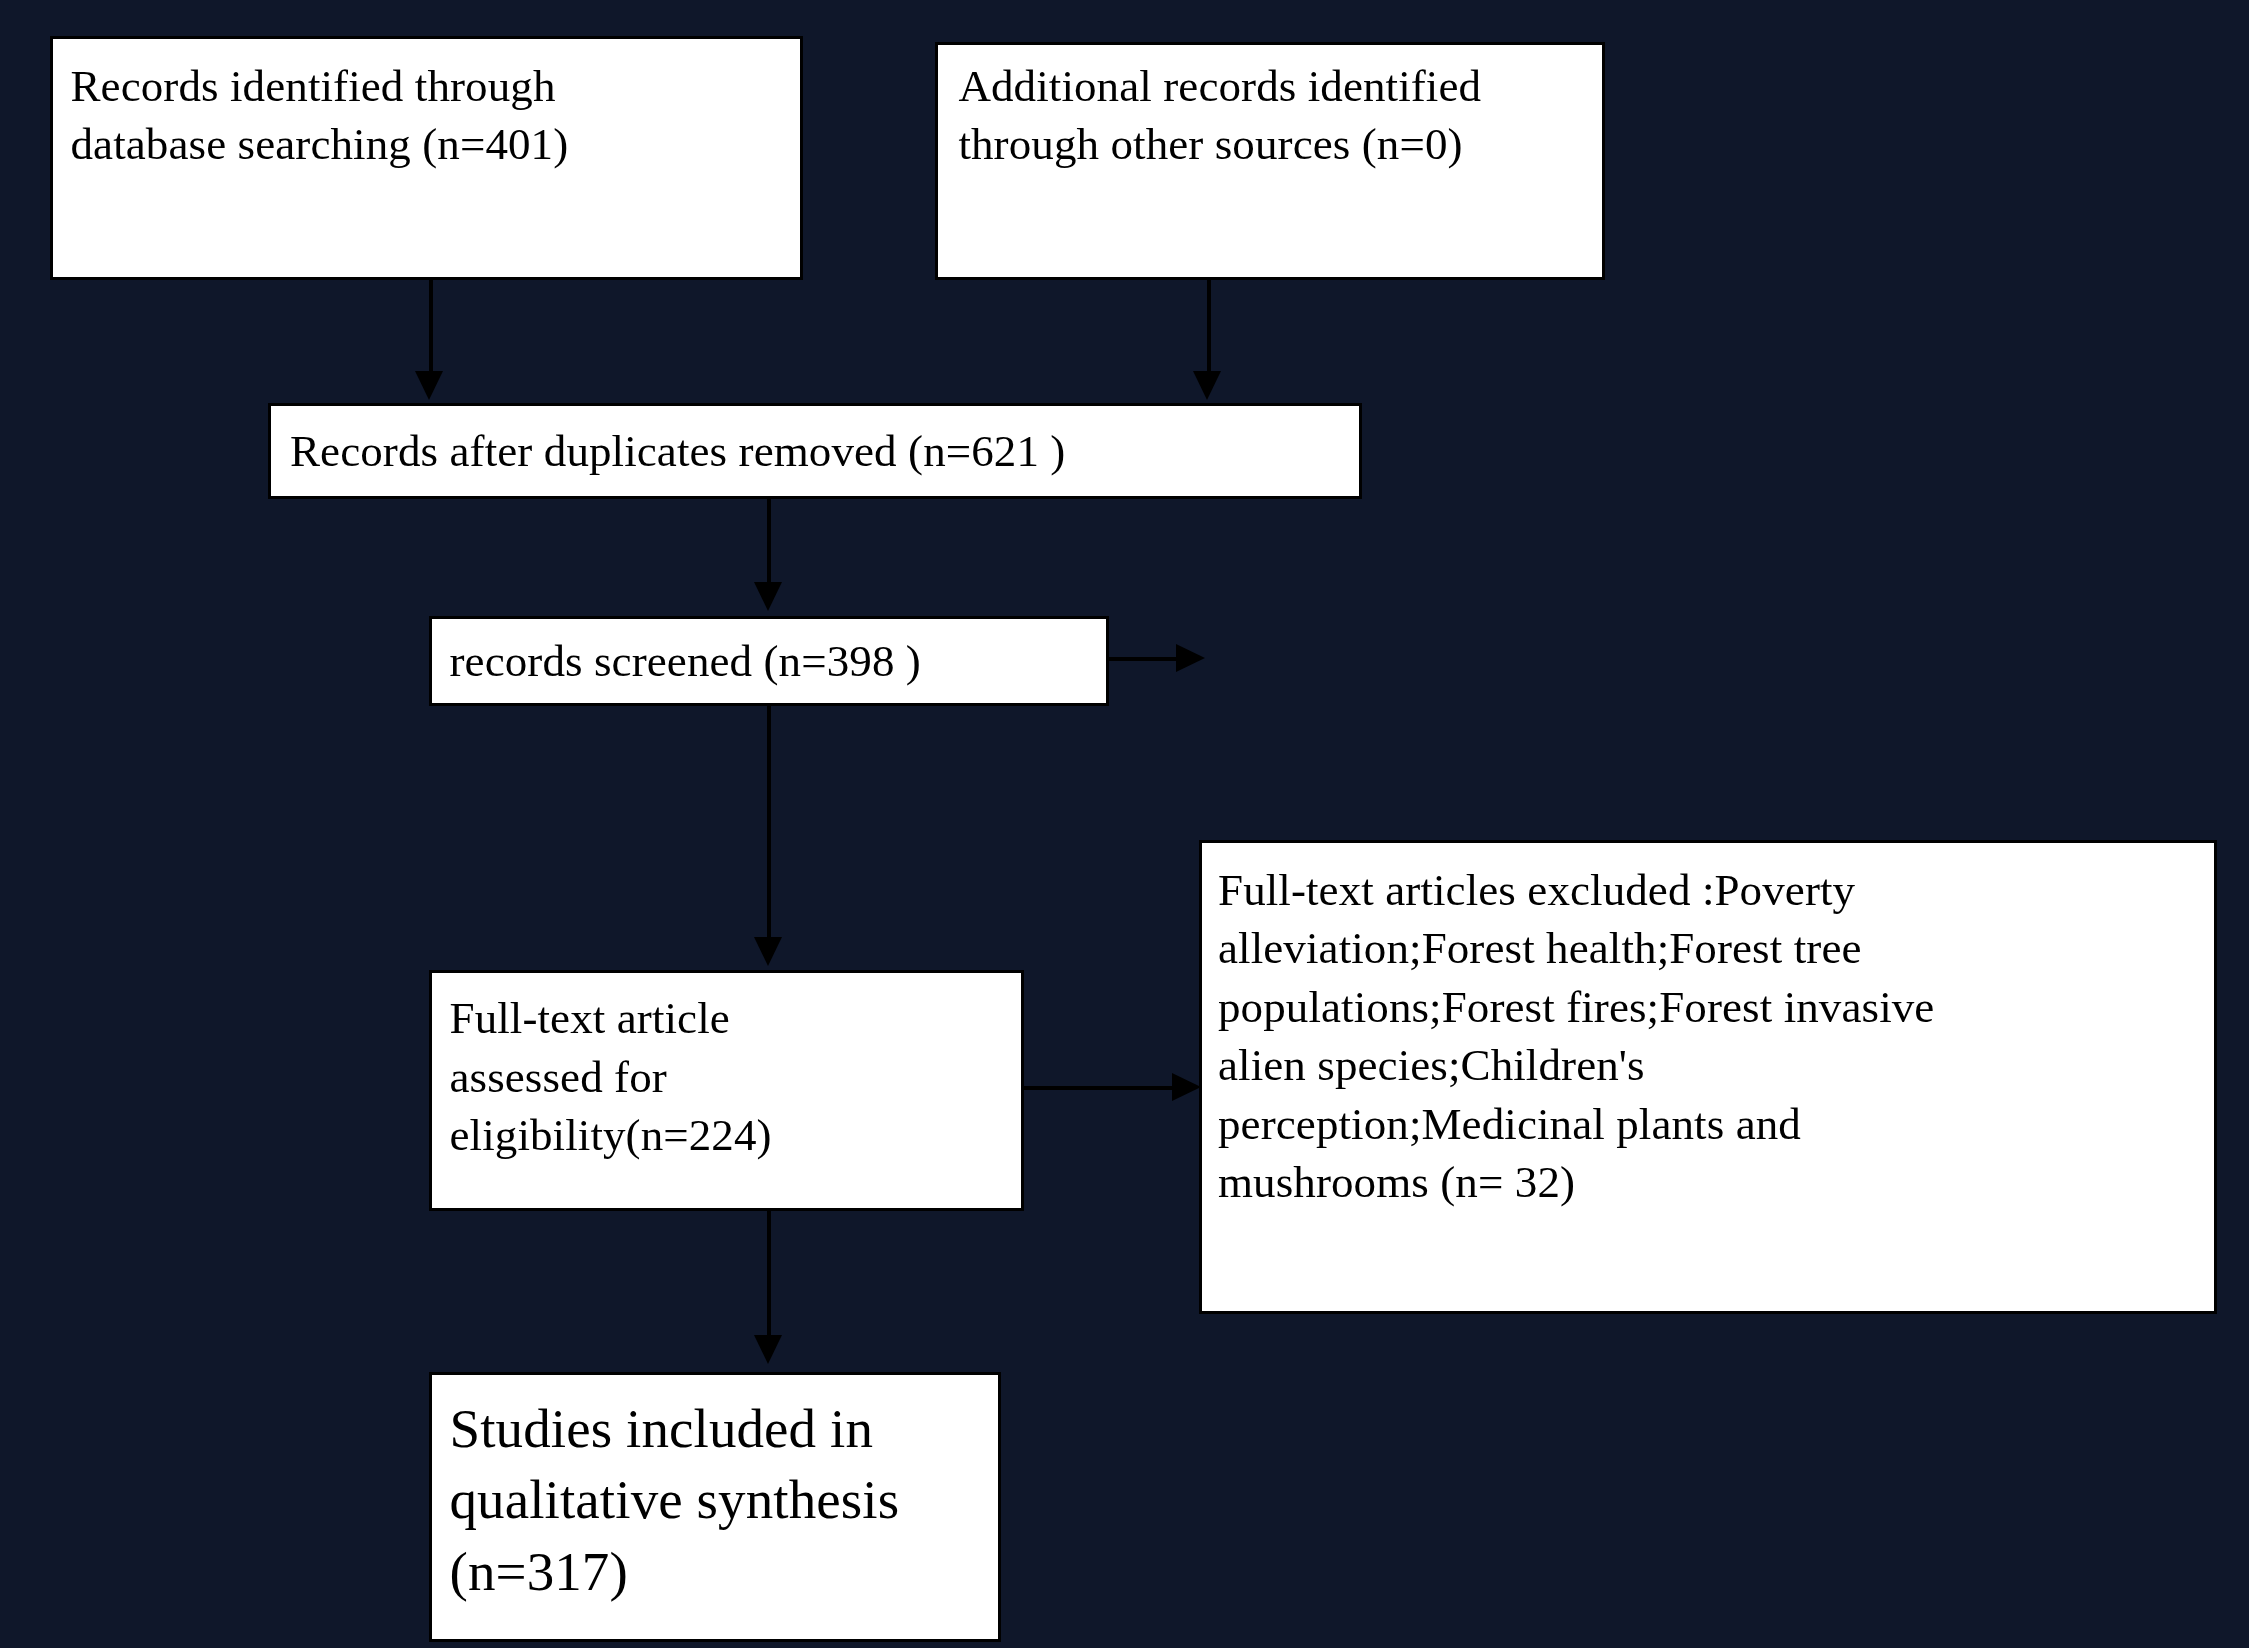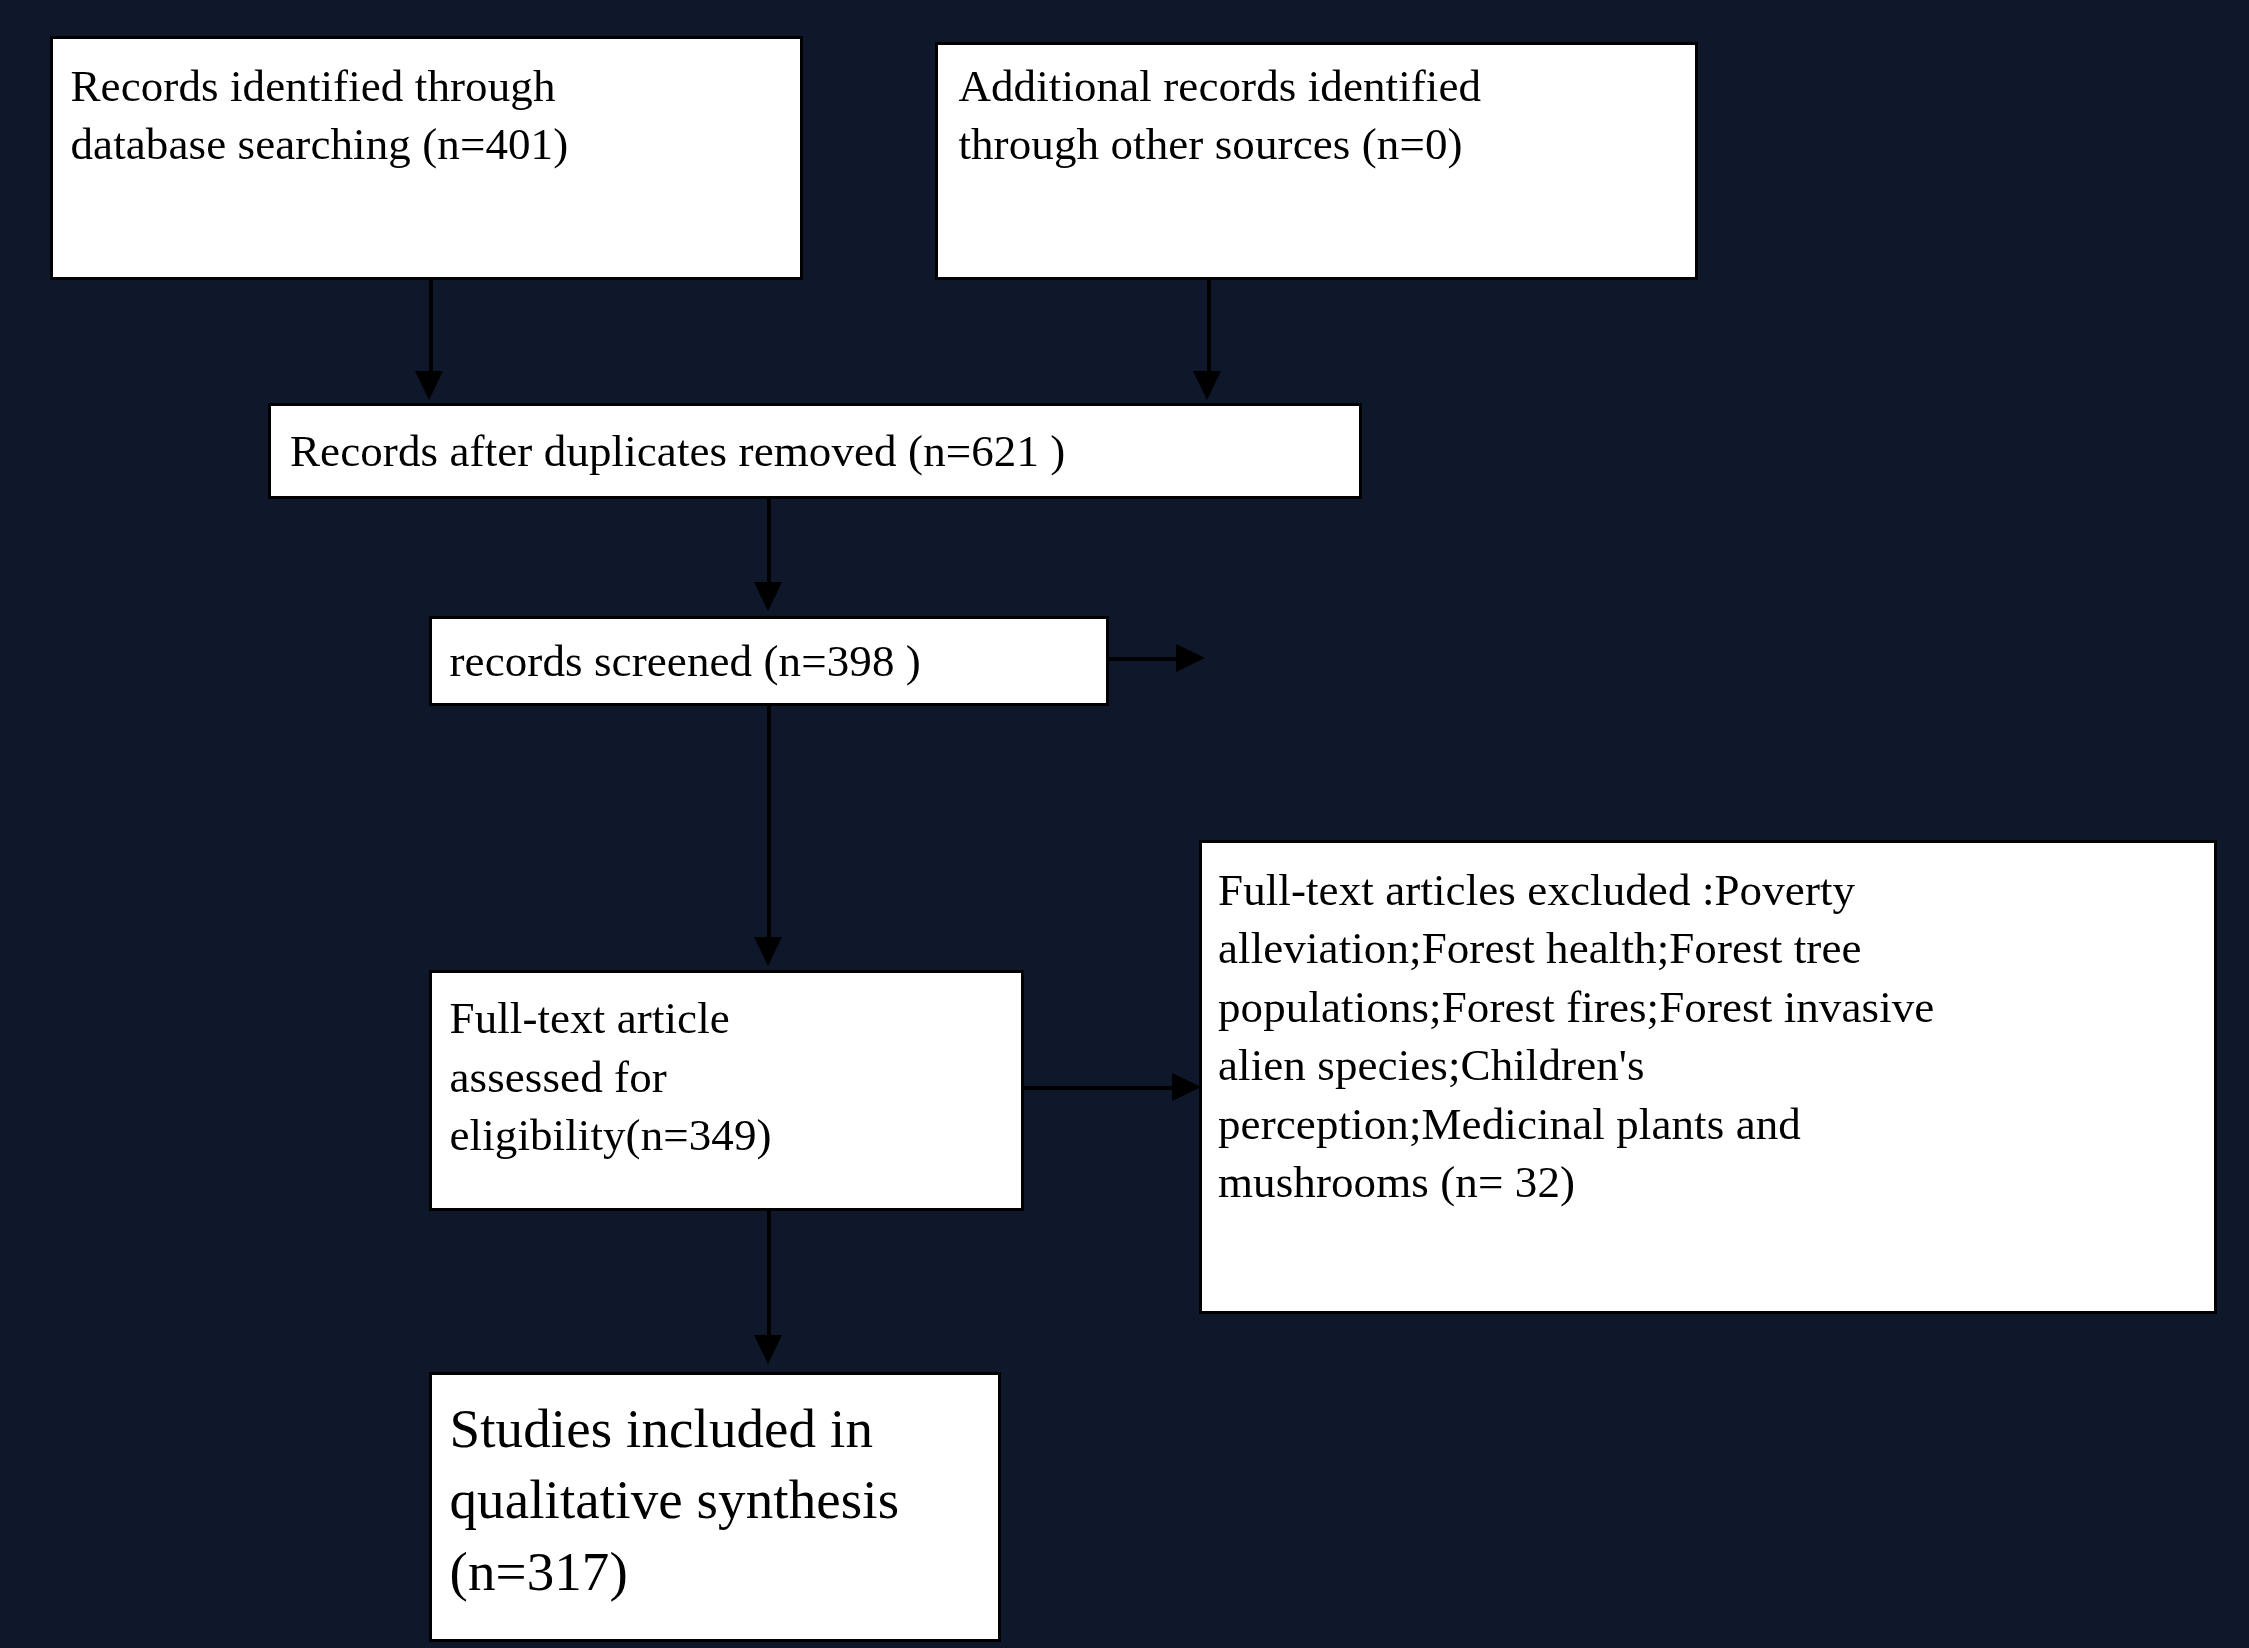--- a/index.html
+++ b/index.html
@@ -30,21 +30,21 @@
     display: block;
     white-space: pre-line;
     line-height: 1.30;
     letter-spacing: 0.1px;
   }
 
   
   #box-db-search     { left: 50px;   top: 36px;   width: 753px; height: 244px; }
   #box-db-search .txt{ font-size: 45px; padding: 17.5px 0 0 17.5px; }
 
-  #box-other-sources     { left: 935px; top: 42px;  width: 763px; height: 238px; }
+  #box-other-sources     { left: 935px; top: 42px;  width: 670px; height: 238px; }
   #box-other-sources .txt{ font-size: 45px; padding: 11.7px 0 0 20.4px; }
 
   #box-duplicates        { left: 268px;  top: 403px; width: 1094px; height: 96px; }
   #box-duplicates .txt   { font-size: 45px; padding: 16px 0 0 19px; }
 
   #box-screened          { left: 429px;  top: 616px; width: 680px;  height: 90px; }
   #box-screened .txt     { font-size: 45px; padding: 13px 0 0 17.5px; }
 
   #box-screen-excluded      { left: 1201px; top: 568px; width: 856px; height: 168px; }
   #box-screen-excluded .txt { font-size: 45px; padding: 16px 0 0 16px; }
@@ -126,21 +126,21 @@
   </div>
 
   <div class="node" id="box-screened">
     <span class="txt">records screened (n=398 )</span>
   </div>
 
 
   <div class="node" id="box-fulltext">
     <span class="txt">Full-text article
 assessed for
-eligibility(n=349)</span>
+eligibility(n=224)</span>
   </div>
 
   <div class="node" id="box-fulltext-excluded">
     <span class="txt">Full-text articles excluded :Poverty
 alleviation;Forest health;Forest tree
 populations;Forest fires;Forest invasive
 alien species;Children's
 perception;Medicinal plants and
 mushrooms (n= 32)</span>
   </div>

